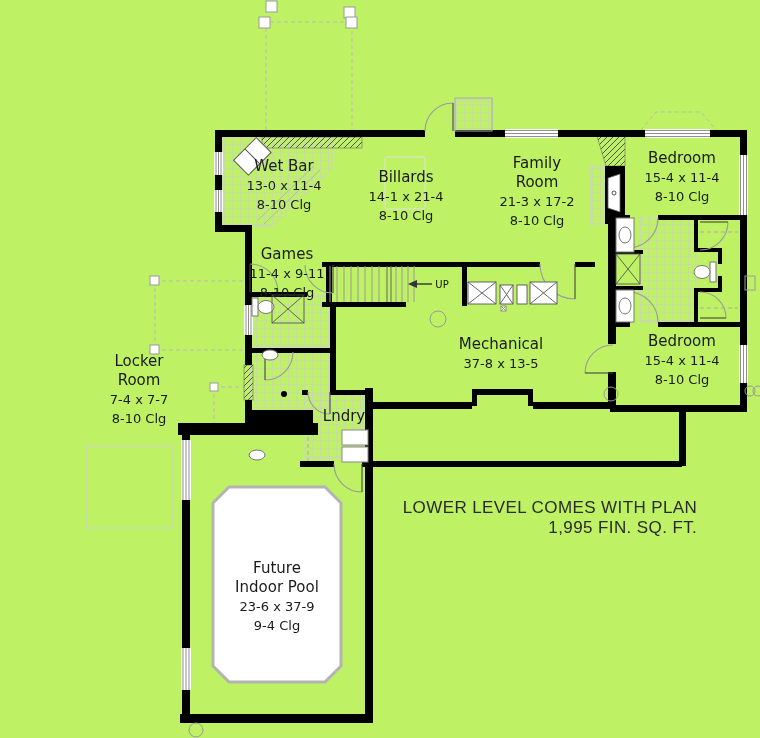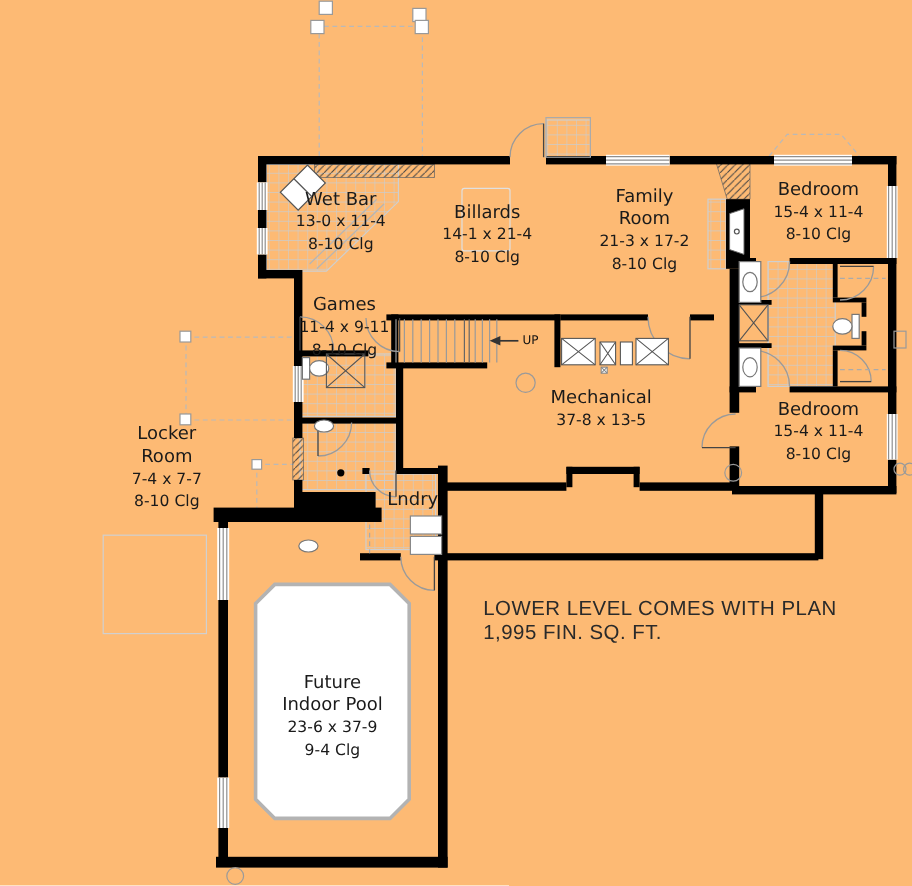--- a/index.html
+++ b/index.html
@@ -1,25 +1,25 @@
 <!DOCTYPE html>
 <html><head>
 <meta charset="utf-8">
 <style>
   html,body{margin:0;padding:0;background:#ffffff;}
-  .plan{position:relative;width:760px;height:738px;background:#fdba74;overflow:hidden;
+  .plan{position:relative;width:760px;height:738px;background:#bef264;overflow:hidden;
         font-family:"DejaVu Sans",sans-serif;}
   .plan svg{position:absolute;left:0;top:0;}
   .lbl{position:absolute;transform:translate(-50%,-50%);text-align:center;color:#1a1a1a;
        line-height:19px;white-space:nowrap;}
   .lbl .rn{display:block;font-size:15px;white-space:pre-line;}
   .lbl .rd,.lbl .rc{display:block;font-size:13px;}
   .uplbl{position:absolute;transform:translate(-50%,-50%);font-size:10px;color:#111;}
   .note{position:absolute;left:550px;top:517px;transform:translate(-50%,-50%);
-        text-align:left;font-family:"Liberation Sans",sans-serif;font-size:17px;
+        text-align:right;font-family:"Liberation Sans",sans-serif;font-size:17px;
         line-height:19.5px;color:#2a2a2a;letter-spacing:.4px;white-space:nowrap;}
   .note span{display:block;}
 </style>
 </head>
 <body>
 
 <div class="plan">
 
 <svg width="760" height="738" viewBox="0 0 760 738">
   <defs>
@@ -307,21 +307,21 @@
 <div class="lbl" style="left:682px;top:177px">
   <span class="rn">Bedroom</span>
   <span class="rd">15-4 x 11-4</span>
   <span class="rc">8-10 Clg</span>
 </div>
 <div class="lbl" style="left:287px;top:273px">
   <span class="rn">Games</span>
   <span class="rd">11-4 x 9-11</span>
   <span class="rc">8-10 Clg</span>
 </div>
-<div class="lbl" style="left:501px;top:341px">
+<div class="lbl" style="left:501px;top:354px">
   <span class="rn">Mechanical</span>
   <span class="rd">37-8 x 13-5</span>
 </div>
 <div class="lbl" style="left:682px;top:360px">
   <span class="rn">Bedroom</span>
   <span class="rd">15-4 x 11-4</span>
   <span class="rc">8-10 Clg</span>
 </div>
 <div class="lbl" style="left:139px;top:390px">
   <span class="rn">Locker

